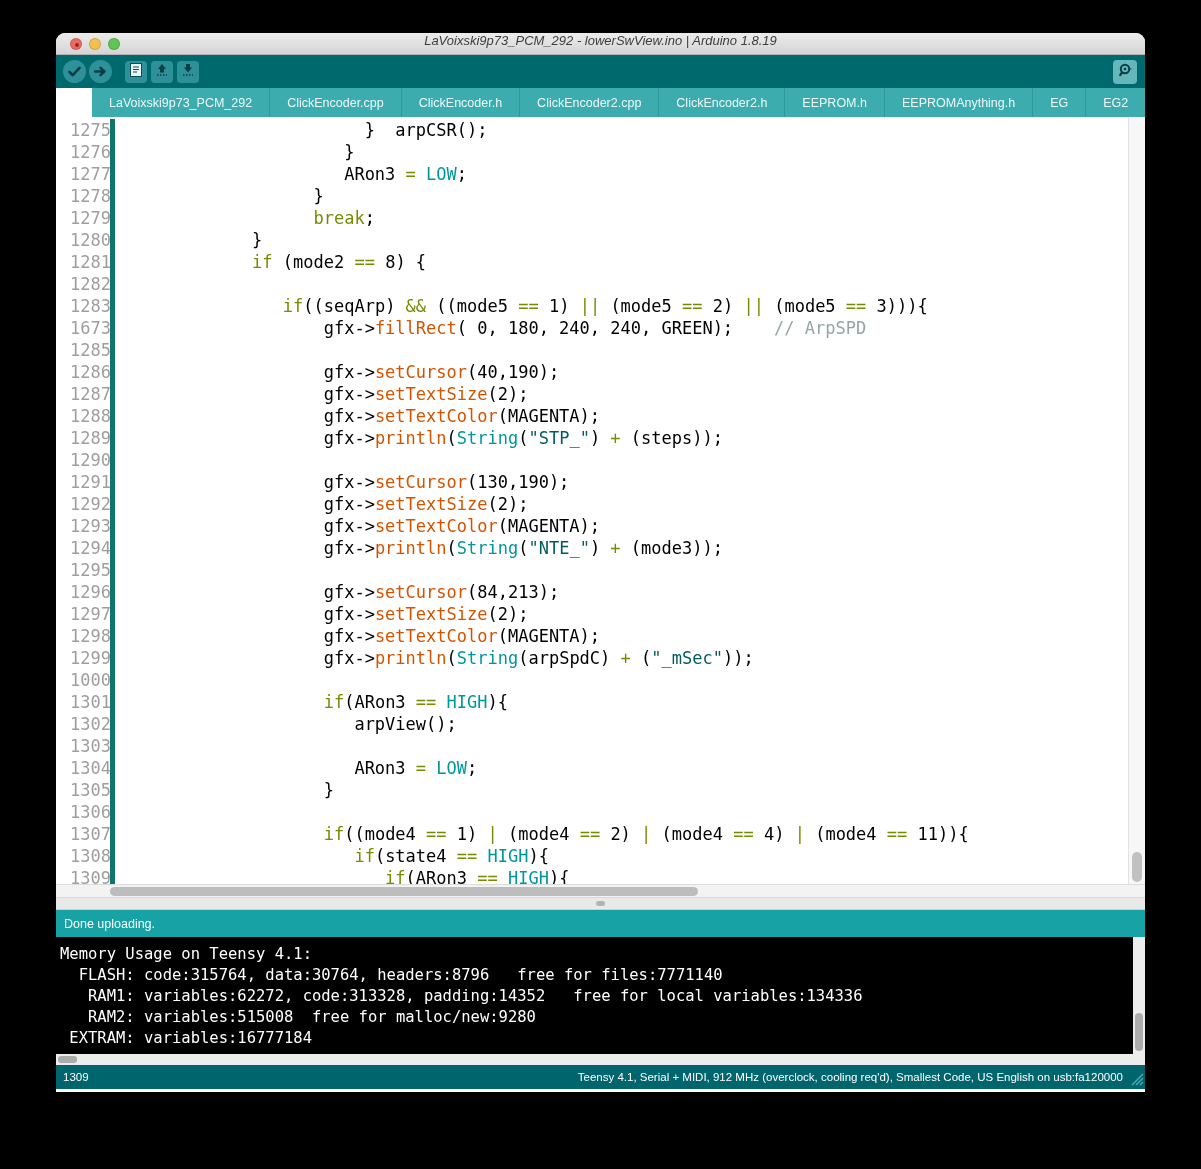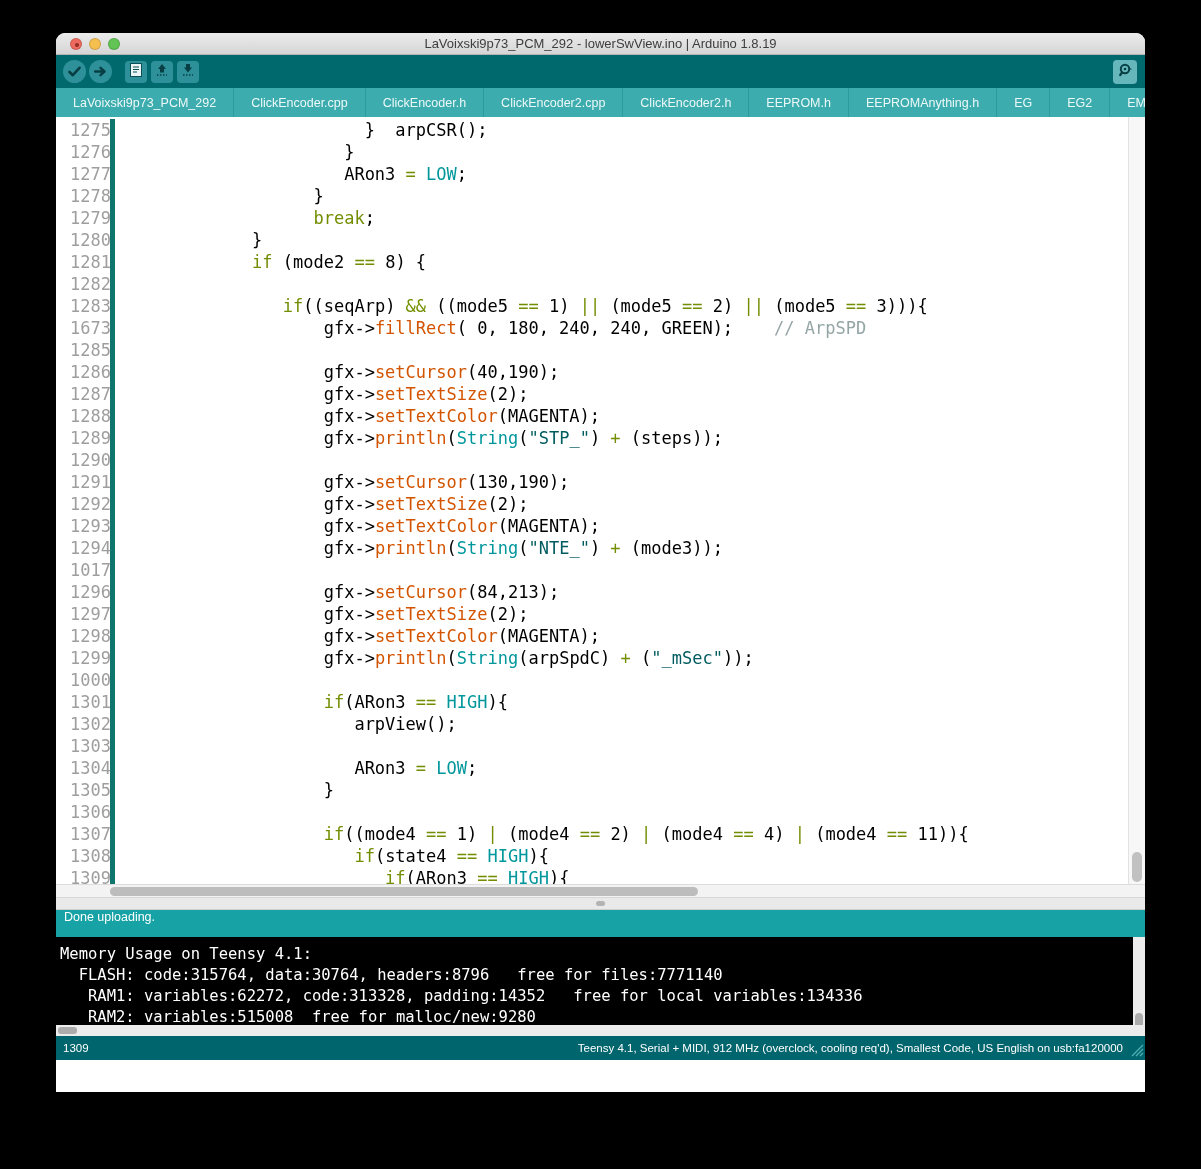--- a/index.html
+++ b/index.html
@@ -4,40 +4,40 @@
 <style>
   * { margin:0; padding:0; box-sizing:border-box; }
   html,body { width:1201px; height:1169px; background:#000; overflow:hidden;
               font-family:"Liberation Sans", sans-serif; }
   .window { position:absolute; left:56px; top:33px; width:1089px; height:1059px;
             border-radius:9px 9px 0 0; overflow:hidden; background:#fff;
             box-shadow:0 18px 45px rgba(0,0,0,.65); }
   
   .titlebar { height:22px; background:linear-gradient(#ECECEC,#D5D5D5);
               border-bottom:1px solid #B4B4B4; position:relative;
-              display:flex; align-items:center; justify-content:center; }
+              display:flex; justify-content:center;font-style:italic; }
   .title { font-size:13px; color:#3D3D3D; }
   .traffic { position:absolute; left:14px; top:5px; display:flex; gap:7px; }
   .light { width:12px; height:12px; border-radius:50%; border:0.5px solid rgba(0,0,0,.15); }
   .light.close { background:#EE6A5F; position:relative; }
   .light.close::after { content:''; position:absolute; left:4px; top:4px; width:4px; height:4px;
                         border-radius:50%; background:#8E2F26; }
   .light.min { background:#F5BF4F; }
   .light.max { background:#61C454; }
   
   .toolbar { height:33px; background:#00696E; display:flex; align-items:center;
              padding:0 7px; position:relative; }
   .tbtn { display:flex; align-items:center; justify-content:center; background:#2E9199; }
   .tbtn.round { width:23px; height:23px; border-radius:50%; margin-right:3px; }
   .tbtn.square { width:22px; height:22px; border-radius:4px; margin-right:4px; }
   .tbtn.gap { margin-left:10px; }
   .tbtn.serial { position:absolute; right:8px; width:24px; height:24px; border-radius:4px;
                  background:#66B7BC; margin:0; }
   
-  .tabbar { height:29px; background:#3CACAE; display:flex; align-items:stretch; overflow:hidden; }
+  .tabbar { height:29px; background:#3CACAE; display:flex; align-items:stretch; overflow:hidden;margin-left:36px; }
   .tab { padding:0 17px; display:flex; align-items:center; font-size:12.5px; color:#EDF8F8;
          border-right:1px solid #2D9B9E; white-space:nowrap; flex:0 0 auto; }
   
   .editor { position:relative; height:767px; background:#fff; overflow:hidden; padding-top:2px; }
   .code-row { display:flex; height:22px; line-height:22px;
               font-family:"DejaVu Sans Mono", monospace; font-size:17px; }
   .ln { flex:0 0 59px; width:59px; color:#9E9E9E; padding-left:14px;
         border-right:5px solid #0f766e; }
   .cl { white-space:pre; padding-left:4px; }
   .tk-d { color:#000000; } .tk-k { color:#728E00; } .tk-f { color:#D35400; }
@@ -49,23 +49,23 @@
   .hscroll { height:13px; background:#F3F3F3; border-top:1px solid #DDDDDD; position:relative; }
   .hthumb { position:absolute; left:54px; top:2px; width:588px; height:9px;
             background:#BDBDBD; border-radius:5px; }
   
   .divider { height:13px; background:#E9E9E9; border-top:1px solid #D8D8D8;
              border-bottom:1px solid #CFCFCF; display:flex; justify-content:center;
              align-items:center; }
   .dhandle { width:9px; height:5px; border-radius:3px; background:#B3B3B3; }
   
   .donebar { height:27px; background:#17A2A5; color:#FFFFFF; font-size:12.5px;
-             display:flex; padding-left:8px; }
-  
-  .console { height:88px; background:#000; color:#FFFFFF; position:relative;
+             display:flex; align-items:center; padding-left:8px; }
+  
+  .console { height:117px; background:#000; color:#FFFFFF; position:relative;
              font-family:"DejaVu Sans Mono", monospace; font-size:15.5px;
              padding:7px 19px 0 4px; overflow:hidden; }
   .console-line { height:21px; line-height:21px; white-space:pre; }
   .cvscroll { position:absolute; right:0; top:0; width:12px; height:120px; background:#EDEDED; }
   .cvthumb { position:absolute; right:2px; bottom:6px; width:8px; height:38px;
              background:#ACACAC; border-radius:4px; }
   .chscroll { height:11px; background:#EDEDED; position:relative; }
   .chthumb { position:absolute; left:2px; top:2px; width:19px; height:7px;
              background:#ACACAC; border-radius:3px; }
   
@@ -228,21 +228,21 @@
         </div>
         <div class="code-row">
           <span class="ln">1293</span>
           <span class="cl"><span class="tk-d">                    gfx-&gt;</span><span class="tk-f">setTextColor</span><span class="tk-d">(MAGENTA);</span></span>
         </div>
         <div class="code-row">
           <span class="ln">1294</span>
           <span class="cl"><span class="tk-d">                    gfx-&gt;</span><span class="tk-f">println</span><span class="tk-d">(</span><span class="tk-c">String</span><span class="tk-d">(</span><span class="tk-s">"NTE_"</span><span class="tk-d">) </span><span class="tk-k">+</span><span class="tk-d"> (mode3));</span></span>
         </div>
         <div class="code-row">
-          <span class="ln">1017</span>
+          <span class="ln">1295</span>
           <span class="cl"></span>
         </div>
         <div class="code-row">
           <span class="ln">1296</span>
           <span class="cl"><span class="tk-d">                    gfx-&gt;</span><span class="tk-f">setCursor</span><span class="tk-d">(84,213);</span></span>
         </div>
         <div class="code-row">
           <span class="ln">1297</span>
           <span class="cl"><span class="tk-d">                    gfx-&gt;</span><span class="tk-f">setTextSize</span><span class="tk-d">(2);</span></span>
         </div>

